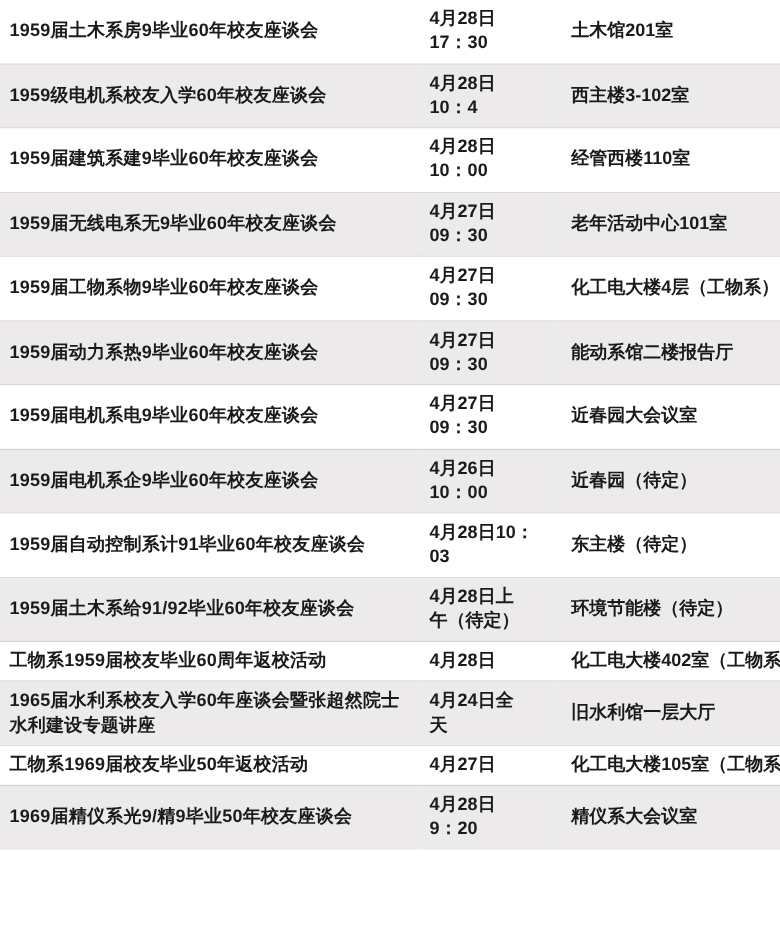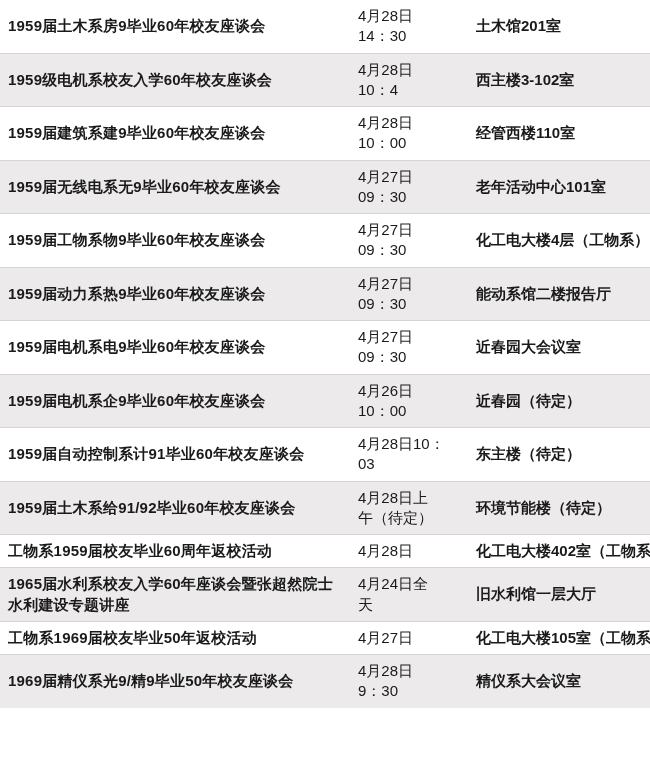--- a/index.html
+++ b/index.html
@@ -26,21 +26,21 @@
     color: #1a1a1a;
     border: 0;
   }
   .col-event {
     width: 338px;
     font-weight: bold;
     letter-spacing: 0.2px;
   }
   .col-date {
     width: 104px;
-    font-weight: normal;
+    font-weight: bold;
     padding-left: 6px !important;
     padding-right: 2px !important;
   }
   .col-place {
     width: 208px;
     font-weight: bold;
     padding-left: 12px !important;
   }
   tr.row-odd td {
     background: #ffffff;
@@ -68,21 +68,21 @@
 </style>
 </head>
 <body>
 
 <table id="schedule-table">
   <tbody id="table-body">
       <tr class="row-odd">
         <td class="col-event">1959届土木系房9毕业60年校友座谈会</td>
         <td class="col-date">
           <span class="date-line">4月28日</span>
-          <span class="date-line">14：30</span>
+          <span class="date-line">17：30</span>
         </td>
         <td class="col-place">土木馆201室</td>
       </tr>
       <tr>
         <td class="divider-line" colspan="3"></td>
       </tr>
       <tr class="row-even">
         <td class="col-event">1959级电机系校友入学60年校友座谈会</td>
         <td class="col-date">
           <span class="date-line">4月28日</span>
@@ -211,20 +211,20 @@
         </td>
         <td class="col-place">化工电大楼105室（工物系）</td>
       </tr>
       <tr>
         <td class="divider-line" colspan="3"></td>
       </tr>
       <tr class="row-even">
         <td class="col-event">1969届精仪系光9/精9毕业50年校友座谈会</td>
         <td class="col-date">
           <span class="date-line">4月28日</span>
-          <span class="date-line">9：30</span>
+          <span class="date-line">9：20</span>
         </td>
         <td class="col-place">精仪系大会议室</td>
       </tr>
     </tbody>
 </table>
 
 <div class="bottom-strip"></div>
 
 </body></html>

